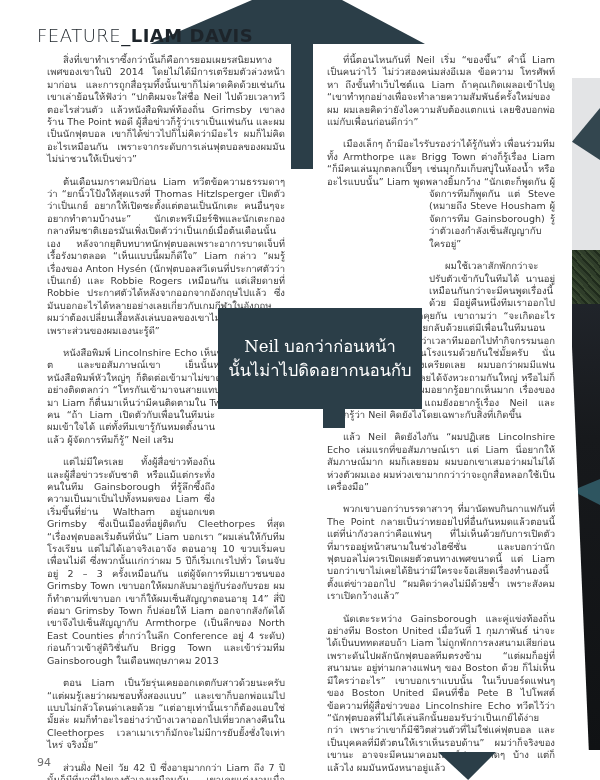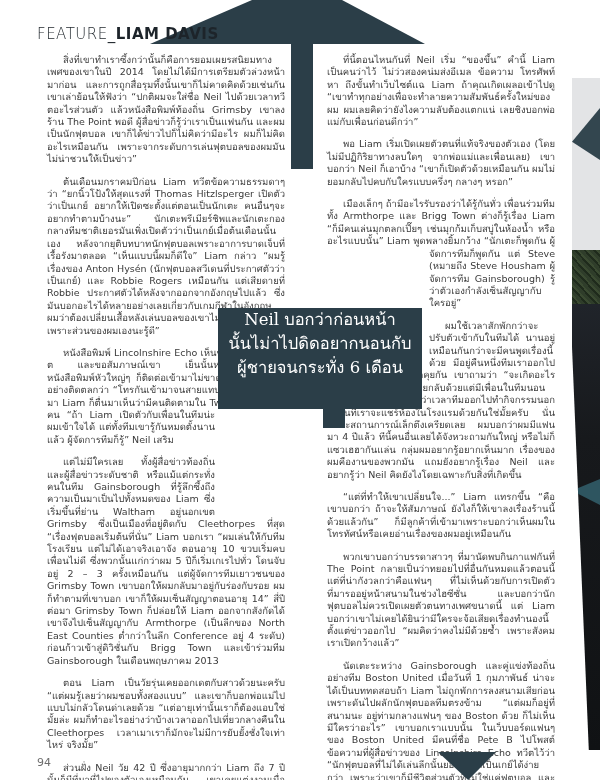--- a/index.html
+++ b/index.html
@@ -12,21 +12,21 @@
     --page-bg:#ffffff;
   }
   html,body{margin:0;padding:0;}
   body{background:#888;font-family:"DejaVu Sans","Liberation Sans",sans-serif;}
   .page{
     position:relative;width:600px;height:780px;background:var(--page-bg);
     margin:0 auto;overflow:hidden;
   }
   
   .header{position:absolute;left:37px;top:25px;color:#1d242a;letter-spacing:.5px;
-    font-size:15px;white-space:nowrap;}
+    font-size:18px;white-space:nowrap;}
   .header .feature{font-weight:300;}
   .header .sep{font-weight:400;}
   .header .name{font-weight:bold;}
   
   .top-deco{position:absolute;left:0;top:0;}
   .top-deco polygon,.top-deco rect{fill:var(--accent-slate);}
   
   .columns{position:absolute;left:37px;top:44px;width:528px;display:flex;gap:22px;}
   .col{font-size:9.5px;line-height:12.4px;color:var(--body-text);text-align:justify;}
   .col.left{width:258px;}
@@ -36,21 +36,21 @@
   .push-r{float:right;width:0;height:66px;}
   .intrude-r{float:right;clear:right;width:80px;height:104px;}
   .push-l{float:left;width:0;height:62px;}
   .intrude-l{float:left;clear:left;width:112px;height:104px;}
   
   .pull-quote{
     position:absolute;left:218px;top:308px;width:204px;height:101px;
     background:var(--accent-slate);color:var(--quote-text);
     font-family:"DejaVu Serif","Liberation Serif",serif;
     font-size:16.5px;line-height:24px;text-align:center;
-    display:flex;flex-direction:column;
+    display:flex;flex-direction:column;justify-content:center;
   }
   .pull-quote span{display:block;white-space:nowrap;}
   .quote-stem{position:absolute;left:323px;top:408px;width:22px;height:20px;
     background:var(--accent-slate);}
   
   .photo-strip{position:absolute;left:572px;top:78px;width:28px;height:672px;
     overflow:hidden;clip-path:polygon(0 0,100% 0,100% 100%,60% 100%,0 40%);}
   .strip-sky{height:172px;background:var(--photo-sky);position:relative;}
   .strip-corner{position:absolute;top:30px;right:0;width:28px;height:52px;
     background:#33464f;clip-path:polygon(100% 0,100% 100%,0 65%);}
@@ -91,38 +91,36 @@
         <p>หนังสือพิมพ์ Lincolnshire Echo เห็นข้อความที่เขาทวีต และขอสัมภาษณ์เขา เย็นนั้นหลังจากลงข่าวไป หนังสือพิมพ์หัวใหญ่ๆ ก็ติดต่อเข้ามาไม่ขาดสาย Neil บอกอย่างติดตลกว่า “โทรกันเข้ามาจนสายแทบไหม้” เช้าวันต่อมา Liam ก็ตื่นมาเห็นว่ามีคนติดตามใน Twitter เพิ่มอีกพันคน “ถ้า Liam เปิดตัวกับเพื่อนในทีมน่ะผมเข้าใจได้ แต่ทั้งทีมเขารู้กันหมดตั้งนานแล้ว ผู้จัดการทีมก็รู้” Neil เสริม</p>
         <p>แต่ไม่มีใครเลย ทั้งผู้สื่อข่าวท้องถิ่นและผู้สื่อข่าวระดับชาติ หรือแม้แต่กระทั่งคนในทีม Gainsborough ที่รู้ลึกซึ้งถึงความเป็นมาเป็นไปทั้งหมดของ Liam ซึ่งเริ่มขึ้นที่ย่าน Waltham อยู่นอกเขต Grimsby ซึ่งเป็นเมืองที่อยู่ติดกับ Cleethorpes ที่สุด “เรื่องฟุตบอลเริ่มต้นที่นั่น” Liam บอกเรา “ผมเล่นให้กับทีมโรงเรียน แต่ไม่ได้เอาจริงเอาจัง ตอนอายุ 10 ขวบเริ่มคบเพื่อนไม่ดี ซึ่งพวกนั้นแก่กว่าผม 5 ปีก็เริ่มเกเรไปทั่ว โดนจับอยู่ 2 – 3 ครั้งเหมือนกัน แต่ผู้จัดการทีมเยาวชนของ Grimsby Town เขาบอกให้ผมกลับมาอยู่กับร่องกับรอย ผมก็ทำตามที่เขาบอก เขาก็ให้ผมเซ็นสัญญาตอนอายุ 14” สี่ปีต่อมา Grimsby Town ก็ปล่อยให้ Liam ออกจากสังกัดได้ เขาจึงไปเซ็นสัญญากับ Armthorpe (เป็นลีกของ North East Counties ต่ำกว่าในลีก Conference อยู่ 4 ระดับ) ก่อนก้าวเข้าสู่ดิวิชั่นกับ Brigg Town และเข้าร่วมทีม Gainsborough ในเดือนพฤษภาคม 2013</p>
       </div>
       <p>ตอน Liam เป็นวัยรุ่นเคยออกเดตกับสาวด้วยนะครับ “แต่ผมรู้เลยว่าผมชอบทั้งสองแบบ” และเขาก็บอกพ่อแม่ไปแบบไม่กลัวโดนด่าเลยด้วย “แต่อายุเท่านั้นเราก็ต้องแอบใช่มั้ยล่ะ ผมก็ทำอะไรอย่างว่าบ้างเวลาออกไปเที่ยวกลางคืนใน Cleethorpes เวลาเมาเราก็มักจะไม่มีการยับยั้งชั่งใจเท่าไหร่ จริงมั้ย”</p>
       <p>ส่วนฝั่ง Neil วัย 42 ปี ซึ่งอายุมากกว่า Liam ถึง 7 ปีนั้นก็มีที่มาที่ไปของตัวเองเหมือนกัน เขาเคยแต่งงานเมื่อครั้งยังหนุ่มสองหน มีลูกโตแล้วสองคน มีอาณาจักรธุรกิจฯ ที่ตัวเองสร้างมา และสุดท้ายก็เสียไป “ผมโอนเอียงไปทางชอบเลี้ยงเด็ก” เขาเล่าตามจริง “มีลูกคนแรกตอน 17 คนที่สองตอน 18 ผมเคยมีธุรกิจ มีภรรยา พยายามทำทุกอย่างให้ทัดเทียมคนอื่น ไม่ได้เป็นเรื่องทางเพศนะ แต่เธอเหมือนคนที่ผมตกหลุมรักมากกว่า”</p>
       <p>Neil บอกว่าก่อนหน้านั้นไม่เคยคิดอยากนอนกับผู้ชายจนกระทั่ง 6 เดือนก่อนที่เขาจะได้มาเจอ Liam (ตอนนี้กำลังนั่งเถียงกันว่าใครจีบใครก่อน) เดินอยู่ข้างถนนใน Cleethorpes เป็นเวลาถึง 9 เดือนที่ Liam บอกว่าเขาเป็นแค่ “กิ๊ก” เวลาเหงาของ Neil ทีแรก Liam ก็หลงเขาหัวปักหัวปำ ไปๆ มาๆ ก็คิดได้ว่าตัวเองน่าจะเจอคนที่ดีกว่านี้สิ ก็เลยเริ่มมองๆ คนอื่น</p>
     </div>
 
     <div class="col right">
       <p>ที่นี้ตอนไหนกันที่ Neil เริ่ม “ของขึ้น” คำนี้ Liam เป็นคนว่าไว้ ไม่ว่วสองคน่มส่งอีเมล ข้อความ โทรศัพท์หา ถึงขั้นทำเว็บไซต์แฉ Liam ถ้าคุณเกิดเผลอเข้าไปดู “เขาทำทุกอย่างเพื่อจะทำลายความสัมพันธ์ครั้งใหม่ของผม ผมเลยคิดว่ายังไงความลับต้องแตกแน่ เลยชิงบอกพ่อแม่กับเพื่อนก่อนดีกว่า”</p>
-      <p>พอ Liam เริ่มเปิดเผยตัวตนที่แท้จริงของตัวเอง (โดยไม่มีปฏิกิริยาทางลบใดๆ จากพ่อแม่และเพื่อนเลย) เขาบอกว่า Neil ก็เอาบ้าง “เขาก็เปิดตัวด้วยเหมือนกัน ผมไม่ยอมกลับไปคบกับใครแบบครึ่งๆ กลางๆ หรอก”</p>
       <div>
         <span class="push-l"></span>
           <span class="intrude-l"></span>
         <p>เมืองเล็กๆ ถ้ามีอะไรรับรองว่าได้รู้กันทั่ว เพื่อนร่วมทีมทั้ง Armthorpe และ Brigg Town ต่างก็รู้เรื่อง Liam “ก็มีคนเล่นมุกตลกเปี๊ยๆ เช่นมุกก้มเก็บสบู่ในห้องน้ำ หรืออะไรแบบนั้น” Liam พูดพลางยิ้มกว้าง “นักเตะก็พูดกัน ผู้จัดการทีมก็พูดกัน แต่ Steve (หมายถึง Steve Housham ผู้จัดการทีม Gainsborough) รู้ว่าตัวเองกำลังเซ็นสัญญากับใครอยู่”</p>
         <p>ผมใช้เวลาสักพักกว่าจะปรับตัวเข้ากับในทีมได้ นานอยู่เหมือนกันกว่าจะมีคนพูดเรื่องนี้ด้วย มีอยู่คืนหนึ่งทีมเราออกไปเที่ยว ผมกับนายประตูก็คุยกัน เขาถามว่า “จะเกิดอะไรขึ้นถ้านายอยากเอาผู้ชายกลับด้วยแต่มีเพื่อนในทีมนอนห้องเดียวกัน” เพราะว่าเวลาทีมออกไปทำกิจกรรมนอกสถานที่เราจะแชร์ห้องในโรงแรมด้วยกันใช่มั้ยครับ นั่นแหละสถานการณ์เล็กตึงเครียดเลย ผมบอกว่าผมมีแฟนมา 4 ปีแล้ว ทีนี้คนอื่นเลยได้จังหวะถามกันใหญ่ หรือไม่ก็แซวเฮฮากันแล่น กลุ่มผมอยากรู้อยากเห็นมาก เรื่องของผมคืองานของพวกมัน แถมยังอยากรู้เรื่อง Neil และอยากรู้ว่า Neil คิดยังไงโดยเฉพาะกับสิ่งที่เกิดขึ้น</p>
       </div>
-      <p>“แต่ที่ทำให้เขาเปลี่ยนใจ...” Liam แทรกขึ้น “คือเขาบอกว่า ถ้าจะให้สัมภาษณ์ ยังไงก็ให้เขาลงเรื่องร้านนี้ด้วยแล้วกัน” ก็มีลูกค้าที่เข้ามาเพราะบอกว่าเห็นผมในโทรทัศน์หรือเคยอ่านเรื่องของผมอยู่เหมือนกัน</p>
+      <p>แล้ว Neil คิดยังไงกัน “ผมปฏิเสธ Lincolnshire Echo เล่มแรกที่ขอสัมภาษณ์เรา แต่ Liam นี่อยากให้สัมภาษณ์มาก ผมก็เลยยอม ผมบอกเขาเสมอว่าผมไม่ได้ห่วงตัวผมเอง ผมห่วงเขามากกว่าว่าจะถูกสื่อหลอกใช้เป็นเครื่องมือ”</p>
       <p>พวกเขาบอกว่าบรรดาสาวๆ ที่มานัดพบกินกาแฟกันที่ The Point กลายเป็นว่าทยอยไปที่อื่นกันหมดแล้วตอนนี้ แต่ที่น่ากังวลกว่าคือแฟนๆ ที่ไม่เห็นด้วยกับการเปิดตัวที่มารออยู่หน้าสนามในช่วงไฮซีซั่น และบอกว่านักฟุตบอลไม่ควรเปิดเผยตัวตนทางเพศขนาดนี้ แต่ Liam บอกว่าเขาไม่เคยได้ยินว่ามีใครจะจ้อเสียดเรื่องทำนองนี้ตั้งแต่ข่าวออกไป “ผมคิดว่าคงไม่มีด้วยซ้ำ เพราะสังคมเราเปิดกว้างแล้ว”</p>
       <p>นัดเตะระหว่าง Gainsborough และคู่แข่งท้องถิ่นอย่างทีม Boston United เมื่อวันที่ 1 กุมภาพันธ์ น่าจะได้เป็นบททดสอบถ้า Liam ไม่ถูกพักการลงสนามเสียก่อน เพราะดันไปผลักนักฟุตบอลทีมตรงข้าม “แต่ผมก็อยู่ที่สนามนะ อยู่ท่ามกลางแฟนๆ ของ Boston ด้วย ก็ไม่เห็นมีใครว่าอะไร” เขาบอกเราแบบนั้น ในเว็บบอร์ดแฟนๆ ของ Boston United มีคนที่ชื่อ Pete B ไปโพสต์ข้อความที่ผู้สื่อข่าวของ Lincolnshire Echo ทวีตไว้ว่า “นักฟุตบอลที่ไม่ได้เล่นลีกนั้นยอมรับว่าเป็นเกย์ได้ง่ายกว่า เพราะว่าเขาก็มีชีวิตส่วนตัวที่ไม่ใช่แค่ฟุตบอล และเป็นบุคคลที่มีตัวตนให้เราเห็นรอบด้าน” ผมว่าก็จริงของเขานะ อาจจะมีคนมาคอมเมนต์ประหลาดๆ บ้าง แต่ก็แล้วไง ผมมันหนังหนาอยู่แล้ว</p>
     </div>
 
   </div>
 
   <div class="pull-quote">
     <span>Neil บอกว่าก่อนหน้า</span>
     <span>นั้นไม่าไปดิดอยากนอนกับ</span>
-    <span>ผู้ชายจนกระทั่ง 6 เดือน</span>
   </div>
   <div class="quote-stem"></div>
 
   <div class="photo-strip">
     <div class="strip-sky">
       <div class="strip-corner"></div>
     </div>
     <div class="strip-trees"></div>
     <div class="strip-dark">
       <div class="strip-wedge"></div>

